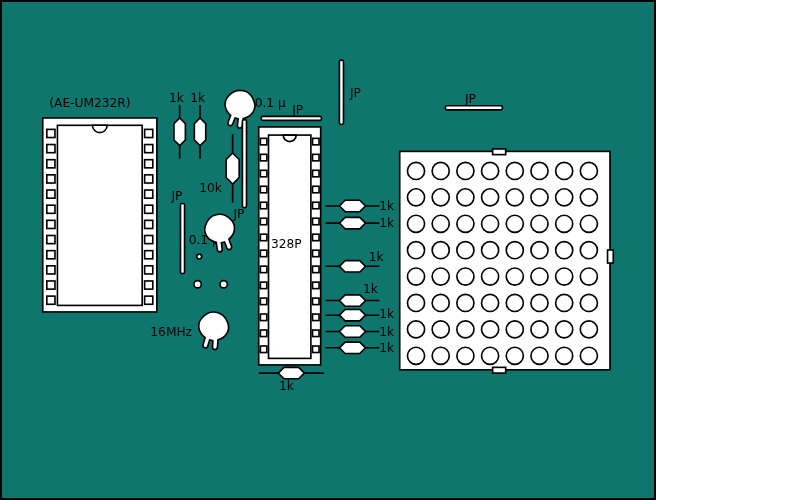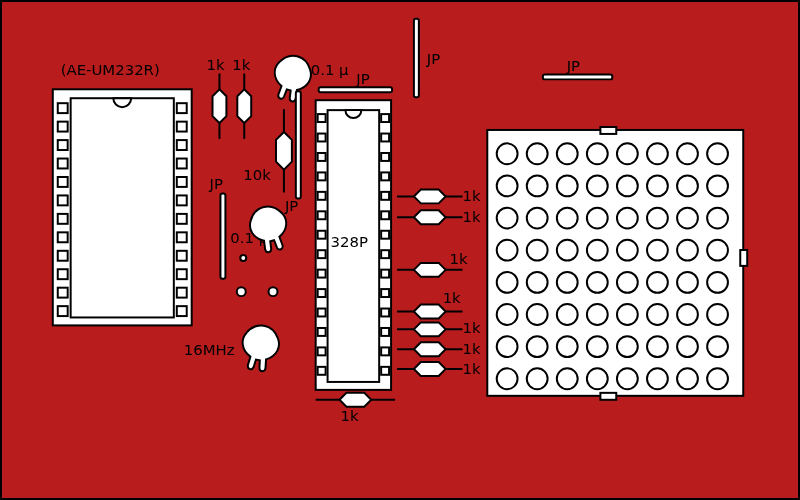--- a/index.html
+++ b/index.html
@@ -1,21 +1,21 @@
 <!DOCTYPE html>
 <html><head>
 <meta charset="utf-8">
 <style>
   * { margin:0; padding:0; box-sizing:border-box; }
   html,body { background:#ffffff; }
   body { font-family:"DejaVu Sans", sans-serif; }
   .frame {
     position:relative;
-    width:800px; height:500px;
-    background:#b91c1c;
+    width:656px; height:500px;
+    background:#0f766e;
     border:2px solid #000000;
     overflow:hidden;
   }
   svg { display:block; width:100%; height:100%; }
   svg .shape { fill:#ffffff; stroke:#000000; stroke-width:2; }
   svg line { stroke:#000000; stroke-width:2; fill:none; }
   svg text { fill:#000000; stroke:none; font-size:15px; font-family:"DejaVu Sans", sans-serif; }
 </style>
 </head>
 <body>

